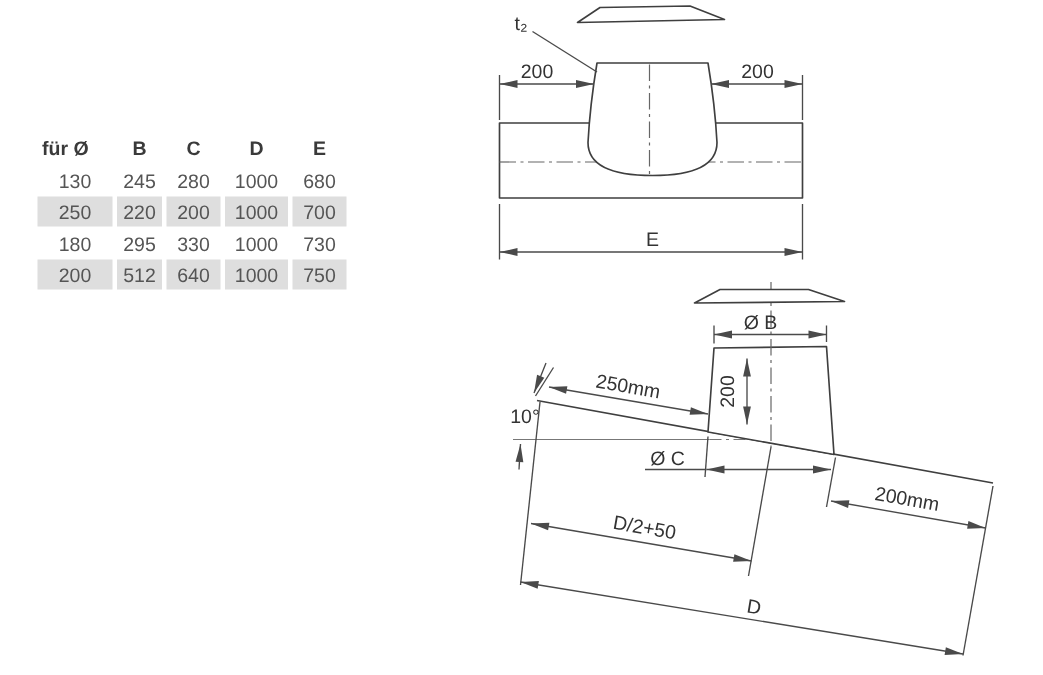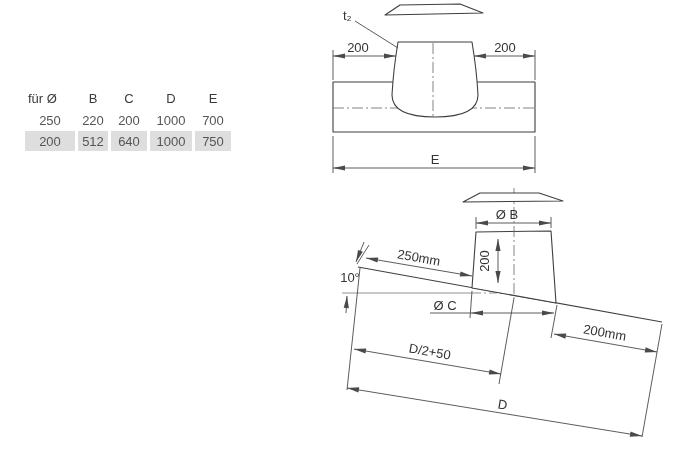--- a/index.html
+++ b/index.html
@@ -8,21 +8,21 @@
     background:#ffffff;
     font-family:"Liberation Sans","DejaVu Sans",sans-serif;
   }
   
   .dim-table-wrap{position:absolute;left:22px;top:88px;}
   table.dim-table{
     border-collapse:separate;border-spacing:3px 1px;
     font-size:13px;color:#555;
   }
   table.dim-table th{
-    font-weight:normal;color:#3a3a3a;text-align:center;
+    font-weight:bold;color:#3a3a3a;text-align:center;
     padding:2px 4px 3px 4px;white-space:nowrap;
   }
   table.dim-table th:first-child{text-align:left;padding-left:3px;}
   table.dim-table td{
     text-align:center;padding:2px 4px;height:16px;
   }
   table.dim-table col.c0{width:50px;}
   table.dim-table col.c1{width:30px;}
   table.dim-table col.c2{width:36px;}
   table.dim-table col.c3{width:42px;}
@@ -59,25 +59,39 @@
       <tr>
         <th>für Ø</th>
         <th>B</th>
         <th>C</th>
         <th>D</th>
         <th>E</th>
       </tr>
     </thead>
     <tbody>
       <tr>
+        <td>130</td>
+        <td>245</td>
+        <td>280</td>
+        <td>1000</td>
+        <td>680</td>
+      </tr>
+      <tr>
         <td>250</td>
         <td>220</td>
         <td>200</td>
         <td>1000</td>
         <td>700</td>
+      </tr>
+      <tr>
+        <td>180</td>
+        <td>295</td>
+        <td>330</td>
+        <td>1000</td>
+        <td>730</td>
       </tr>
       <tr>
         <td>200</td>
         <td>512</td>
         <td>640</td>
         <td>1000</td>
         <td>750</td>
       </tr>
     </tbody>
   </table>

